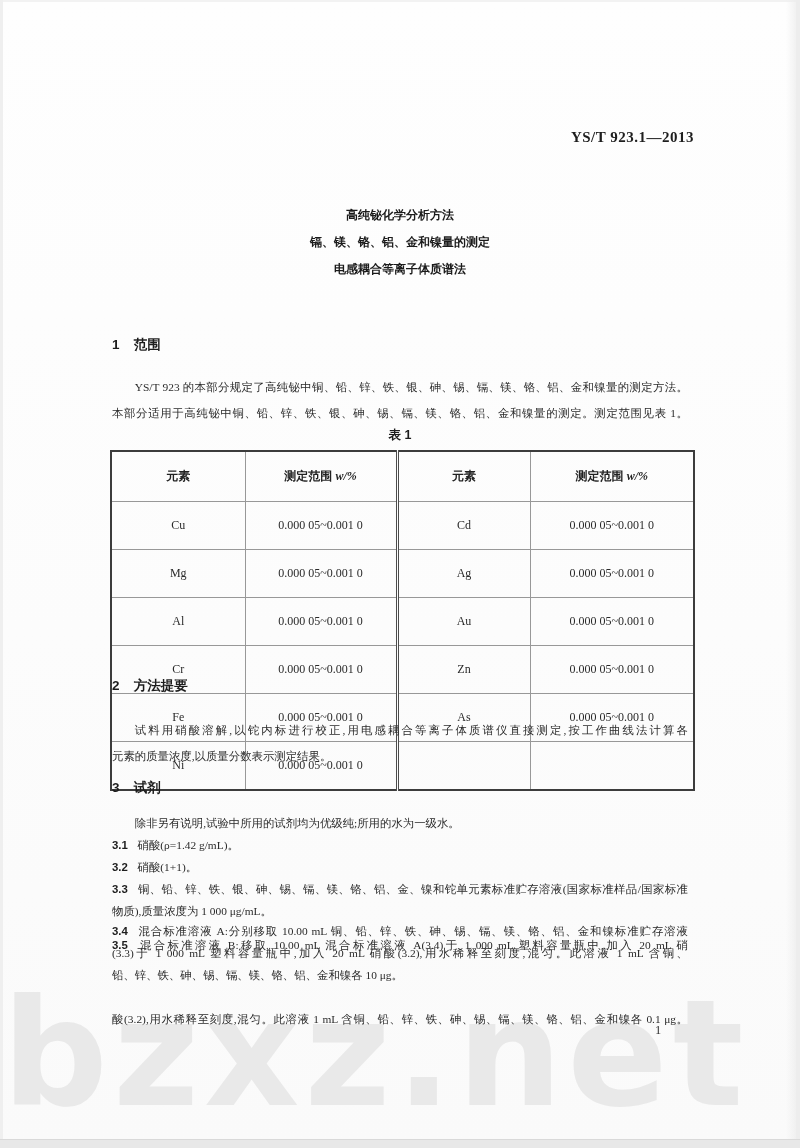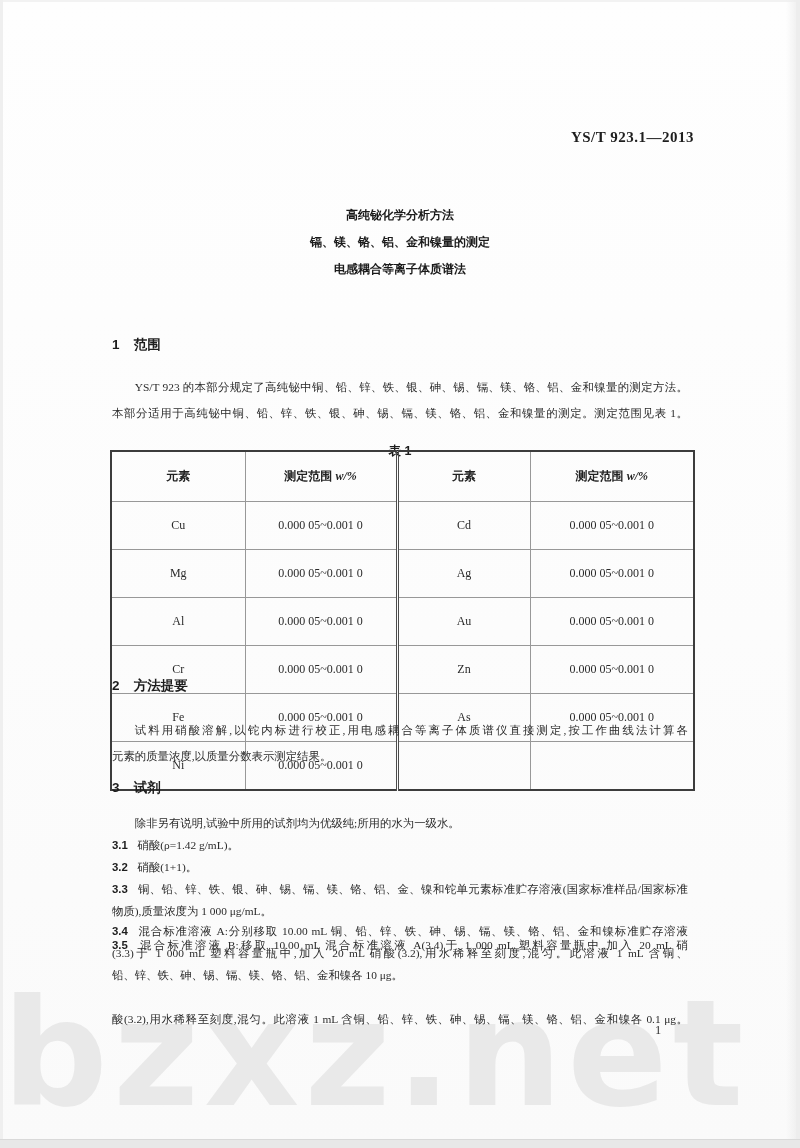--- a/index.html
+++ b/index.html
@@ -53,21 +53,21 @@
     position:absolute; left:0; width:576px;
     font-size:11.4px; line-height:26px; color:#2a2a2a;
   }
   .fill { text-align:justify; text-align-last:justify; }
   .short { text-align:left; }
   .indent2 { padding-left:2em; }
 
   .tbl-caption {
     position:absolute; left:0; top:427px; width:576px; text-align:center;
     font-family:"Liberation Sans","DejaVu Sans",sans-serif;
-    font-weight:bold; font-size:12.5px; color:#1d1d1d;margin-top:16px;
+    font-weight:bold; font-size:12.5px; color:#1d1d1d;
   }
 
   .t1 {
     position:absolute; left:-2px; top:450px;
     width:583px; border-collapse:collapse; table-layout:fixed;
     border:2px solid #3c3c3c;
     font-size:12px; color:#2a2a2a;
   }
   .t1 th, .t1 td { border:1px solid #989898; text-align:center; vertical-align:middle; padding:16px; }
   .t1 th { height:31px; font-weight:bold; font-family:"Liberation Sans","DejaVu Sans",sans-serif; font-size:12px; color:#222; }

